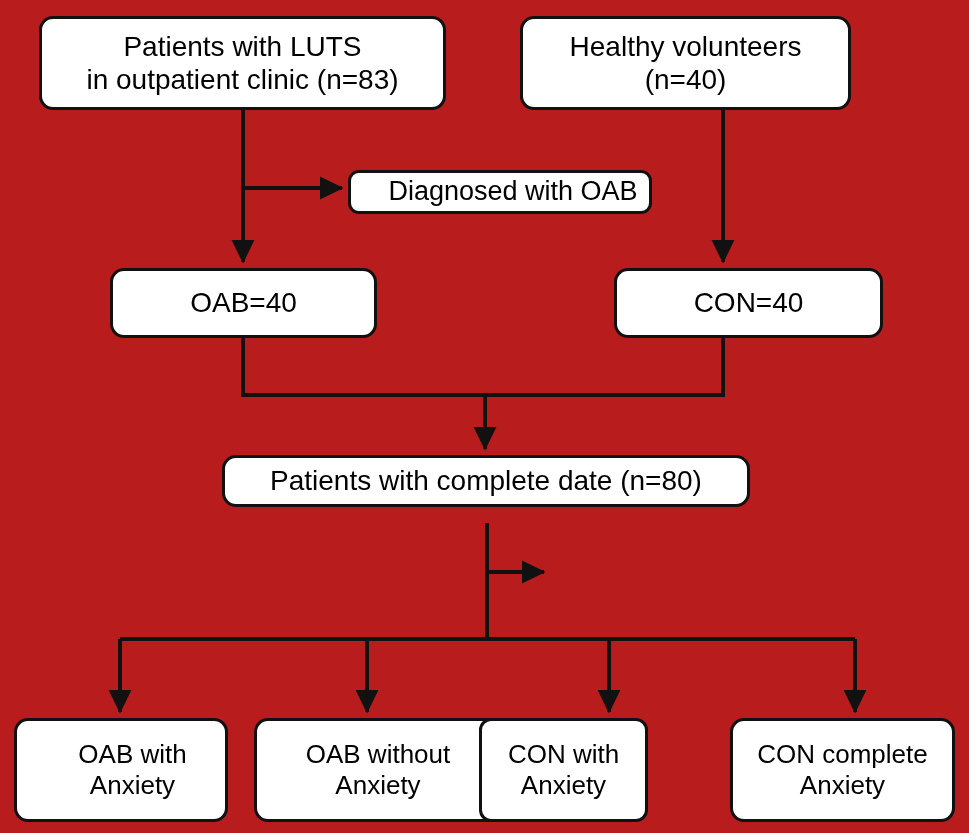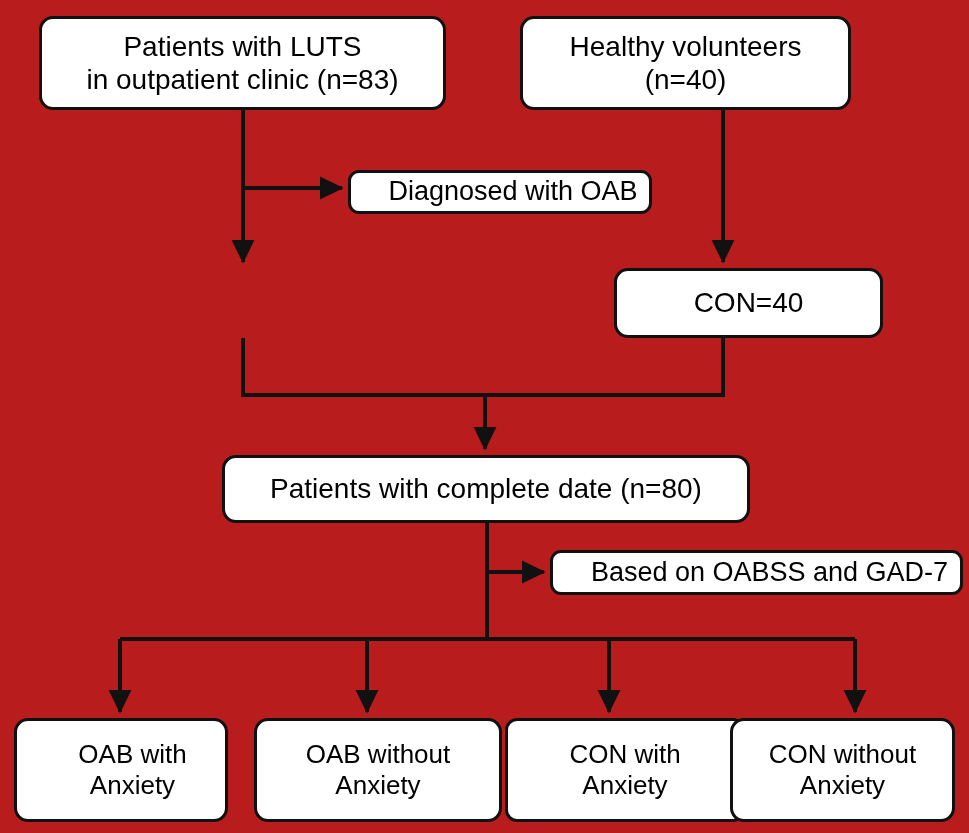--- a/index.html
+++ b/index.html
@@ -90,46 +90,46 @@
   </div>
 
   <div class="node f28" style="left:520px; top:16px; width:331px; height:94px;">
     <span class="label">Healthy volunteers (n=40)</span>
   </div>
 
   <div class="node f27 tight" style="left:348px; top:170px; width:304px; height:44px;">
     <span class="label">Diagnosed with OAB</span>
   </div>
 
+  <div class="node f28" style="left:110px; top:268px; width:267px; height:70px;">
+    <span class="label">OAB=40</span>
+  </div>
 
   <div class="node f28" style="left:614px; top:268px; width:269px; height:70px;">
     <span class="label">CON=40</span>
   </div>
 
-  <div class="node f28" style="left:222px; top:455px; width:528px; height:68px;">
+  <div class="node f28" style="left:222px; top:455px; width:528px; height:52px;">
     <span class="label">Patients with complete date (n=80)</span>
   </div>
 
-  <div class="node f27 tight" style="left:550px; top:550px; width:413px; height:45px;">
-    <span class="label">Based on OABSS and GAD-7</span>
-  </div>
 
   <div class="node f26" style="left:14px; top:718px; width:214px; height:104px;padding-left:31px;">
     <span class="label">OAB with
 Anxiety</span>
   </div>
 
   <div class="node f26" style="left:254px; top:718px; width:248px; height:104px;">
     <span class="label">OAB without
 Anxiety</span>
   </div>
 
-  <div class="node f26" style="left:505px; top:718px; width:240px; height:104px;border-radius:12px;">
+  <div class="node f26" style="left:479px; top:718px; width:169px; height:104px;border-radius:12px;">
     <span class="label">CON with
 Anxiety</span>
   </div>
 
   <div class="node f26" style="left:730px; top:718px; width:225px; height:104px;">
-    <span class="label">CON without
+    <span class="label">CON complete
 Anxiety</span>
   </div>
 
 </div>
 
 </body></html>

